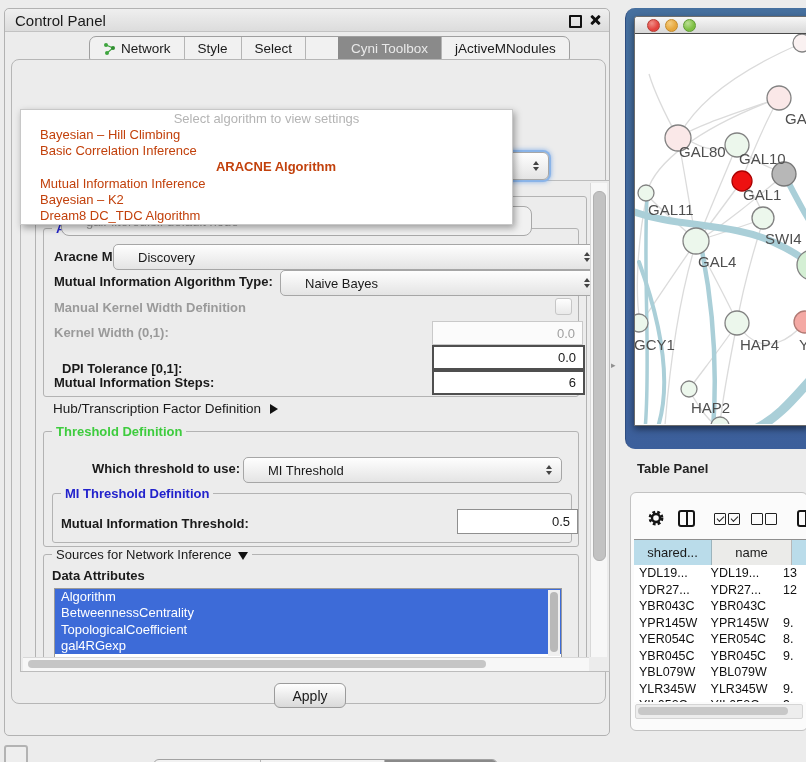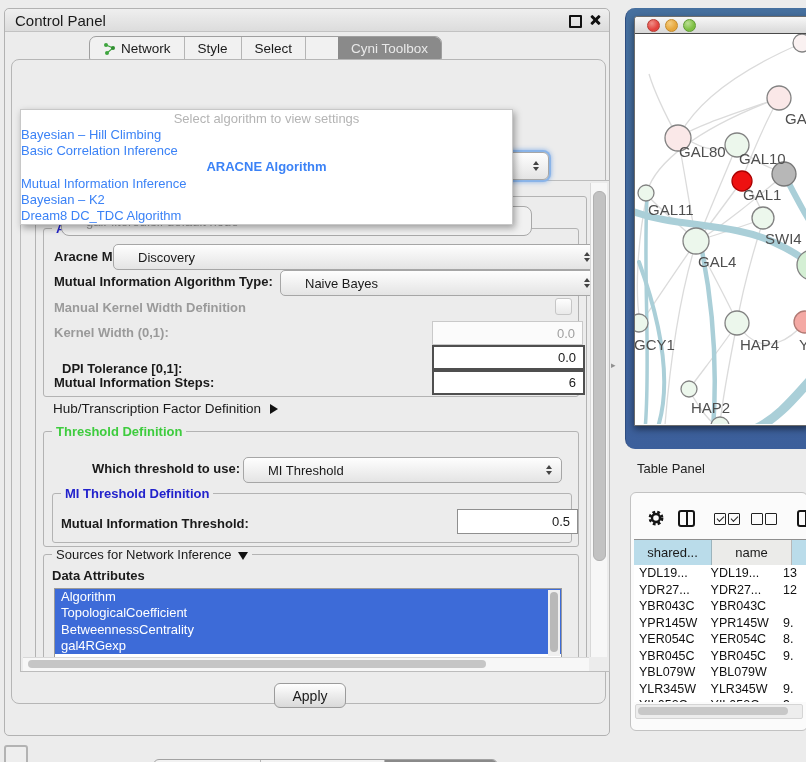--- a/index.html
+++ b/index.html
@@ -39,21 +39,21 @@
   .blab.dis{color:#9a9a9a;}
 
   .fs{border:1px solid #b3b3b3;border-radius:3px;}
   .fs-title{position:absolute;top:-8px;left:8px;background:#ececec;padding:0 4px;font-size:13px;white-space:nowrap;}
   .t-blue{color:#2222cc;font-weight:bold;} .t-green{color:#3ecc3e;font-weight:bold;}
 
   
   .popup{left:8px;top:49px;width:491px;height:114px;background:#fff;border:1px solid #c8c8c8;
     box-shadow:2px 3px 7px rgba(0,0,0,0.35);z-index:50;}
   .ph{height:17px;line-height:17px;text-align:center;color:#b4b4b4;font-size:13px;}
-  .pitem{height:16.2px;line-height:16.2px;padding-left:0;font-size:13px;color:#3b82f6;white-space:nowrap;}
+  .pitem{height:16.2px;line-height:16.2px;padding-left:19px;font-size:13px;color:#c2410c;white-space:nowrap;}
   .pitem.bold{font-weight:bold;text-align:center;}
 
   .focus-combo{left:54px;top:92px;width:457px;height:26px;z-index:5;border-radius:6px;
     box-shadow:0 0 0 2px #8ab4e8,0 0 5px 2px rgba(110,160,230,.8);}
   .gal-combo{left:49px;top:146px;width:445px;height:28px;z-index:4;border-radius:8px;
     background:#f1f1f1;border:1px solid #a8a8a8;color:#999;}
 
   .settings{left:8px;top:120px;width:588px;height:490px;border:1px solid #bcbcbc;background:#ececec;overflow:hidden;}
   .vtrack{left:569px;top:2px;width:16px;height:474px;background:#f7f7f7;border-left:1px solid #d8d8d8;}
   .vthumb{left:2px;top:8px;width:11px;height:368px;background:#c2c2c2;border:1px solid #b0b0b0;border-radius:6px;}
@@ -84,21 +84,21 @@
 
   
   .netframe{left:625px;top:8px;width:181px;height:441px;background:linear-gradient(#46709f,#3c5f9b);border-radius:10px 0 0 10px;border-left:1px solid #2e4d80;}
   .netwin{left:8px;top:8px;width:173px;height:408px;background:#fff;border:1px solid #6d6d6d;border-radius:3px 0 0 0;box-shadow:0 3px 7px rgba(0,0,0,.5);}
   .net-titlebar{left:0;top:0;right:0;height:16px;background:linear-gradient(#f7f7f7,#d8d8d8);border-bottom:1px solid #4a4a4a;border-radius:3px 0 0 0;}
   .light{width:11px;height:11px;border-radius:50%;top:2px;}
   .net-canvas{left:0;top:17px;width:173px;height:390px;overflow:hidden;}
   .nlabel{font-size:15px;fill:#4f4f4f;font-family:"Liberation Sans",sans-serif;}
 
   
-  .tp-title{left:637px;top:461px;font-size:13px;color:#222;}
+  .tp-title{left:637px;top:461px;font-size:13px;color:#222;font-weight:bold;}
   .tp{left:630px;top:492px;width:176px;height:237px;background:#fbfbfb;border:1px solid #c2c2c2;border-radius:6px;overflow:hidden;}
   .colicon{width:13px;height:13px;border:2px solid #151515;border-radius:3px;}
   .colicon i{position:absolute;left:50%;top:0;bottom:0;width:2px;margin-left:-1px;background:#151515;}
   .cbx{width:10px;height:10px;border:1.6px solid #222;border-radius:1px;}
   .cbx.ck::before{content:"";position:absolute;left:1.5px;top:1.5px;width:6px;height:3px;border-left:1.6px solid #222;border-bottom:1.6px solid #222;transform:rotate(-45deg);}
   .thead{left:3px;top:46px;display:flex;height:26px;border-top:1px solid #8f8f8f;border-bottom:1px solid #8f8f8f;}
   .hc{height:26px;line-height:26px;text-align:center;font-size:13px;border-right:1px solid #9cb4bd;box-sizing:border-box;}
   .hblue{background:#badcea;} .hgray{background:#ebebe9;border-right-color:#b8b8b8;}
   .hc1{width:78px;} .hc2{width:80px;} .hc3{width:60px;}
   .tbody{left:3px;top:72px;width:200px;height:137px;overflow:hidden;background:#fff;}
@@ -132,20 +132,23 @@
         </div>
         <div class="tab">
           <span>Style</span>
         </div>
         <div class="tab">
           <span>Select</span>
         </div>
         <div class="tab sel">
           <span>Cyni Toolbox</span>
         </div>
+        <div class="tab">
+          <span>jActiveMNodules</span>
+        </div>
       </div>
 
     <div class="abs cp-content">
 
       <div class="abs combo focus-combo">
         <span class="stepper">
             <i class="up"></i>
             <i class="dn"></i>
           </span>
       </div>
@@ -235,22 +238,22 @@
             </div>
           </div>
         </div>
 
         <div class="abs fs" style="left:22px;top:373px;width:534px;height:130px;">
           <span class="fs-title"><span>Sources for Network Inference</span><span class="tri-down"></span></span>
           <span class="abs blab" style="left:8px;top:13px;">Data Attributes</span>
           <div class="abs attr-list" style="left:10px;top:33px;width:506px;height:69px;">
             <div id="attr-list">
                 <div class="attr sel">Algorithm</div>
+                <div class="attr sel">BetweennessCentrality</div>
                 <div class="attr sel">TopologicalCoefficient</div>
-                <div class="attr sel">BetweennessCentrality</div>
                 <div class="attr sel">gal4RGexp</div>
               </div>
             <div class="abs ltrack">
                 <div class="abs lthumb"></div>
               </div>
           </div>
         </div>
 
         <div class="abs vtrack">
             <div class="abs vthumb"></div>

